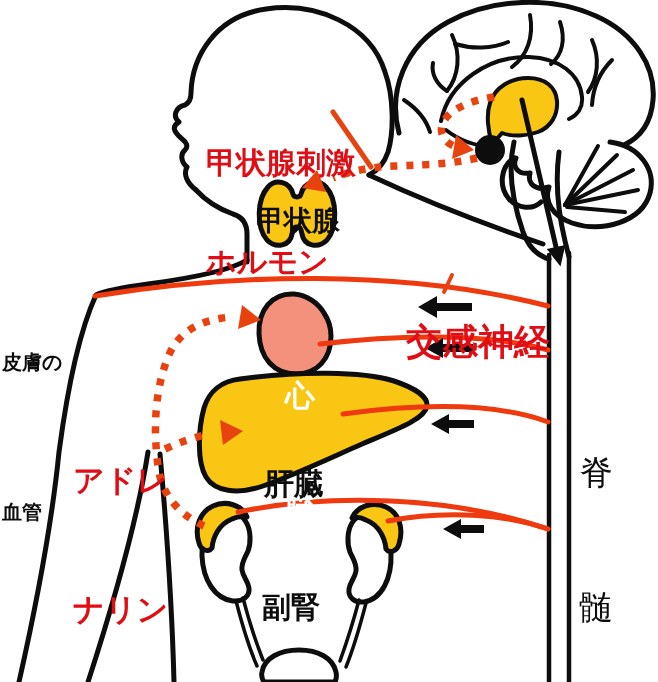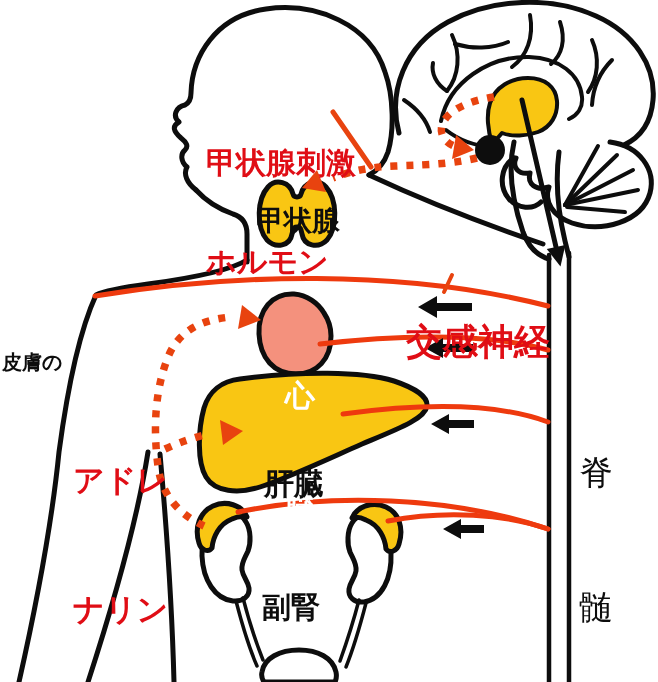--- a/index.html
+++ b/index.html
@@ -146,20 +146,21 @@
 
   <div class="lbl black" style="left:256px;top:146px;font-size:28px;">
     <div>甲状腺</div>
   </div>
 
   <div class="lbl black" style="left:407px;top:170px;font-size:28px;line-height:32px;">
   </div>
 
   <div class="lbl black" style="left:2px;top:237px;font-size:20px;line-height:50px;">
     <div>皮膚の</div>
+    <div>血管</div>
   </div>
 
   <div class="lbl red" style="left:406px;top:245px;font-size:36px;">
     <div>交感神経</div>
   </div>
 
   <div class="lbl white" style="left:282px;top:301px;width:36px;text-align:center;font-size:30px;line-height:38px;">
     <div>心</div>
     <div>臓</div>
   </div>

